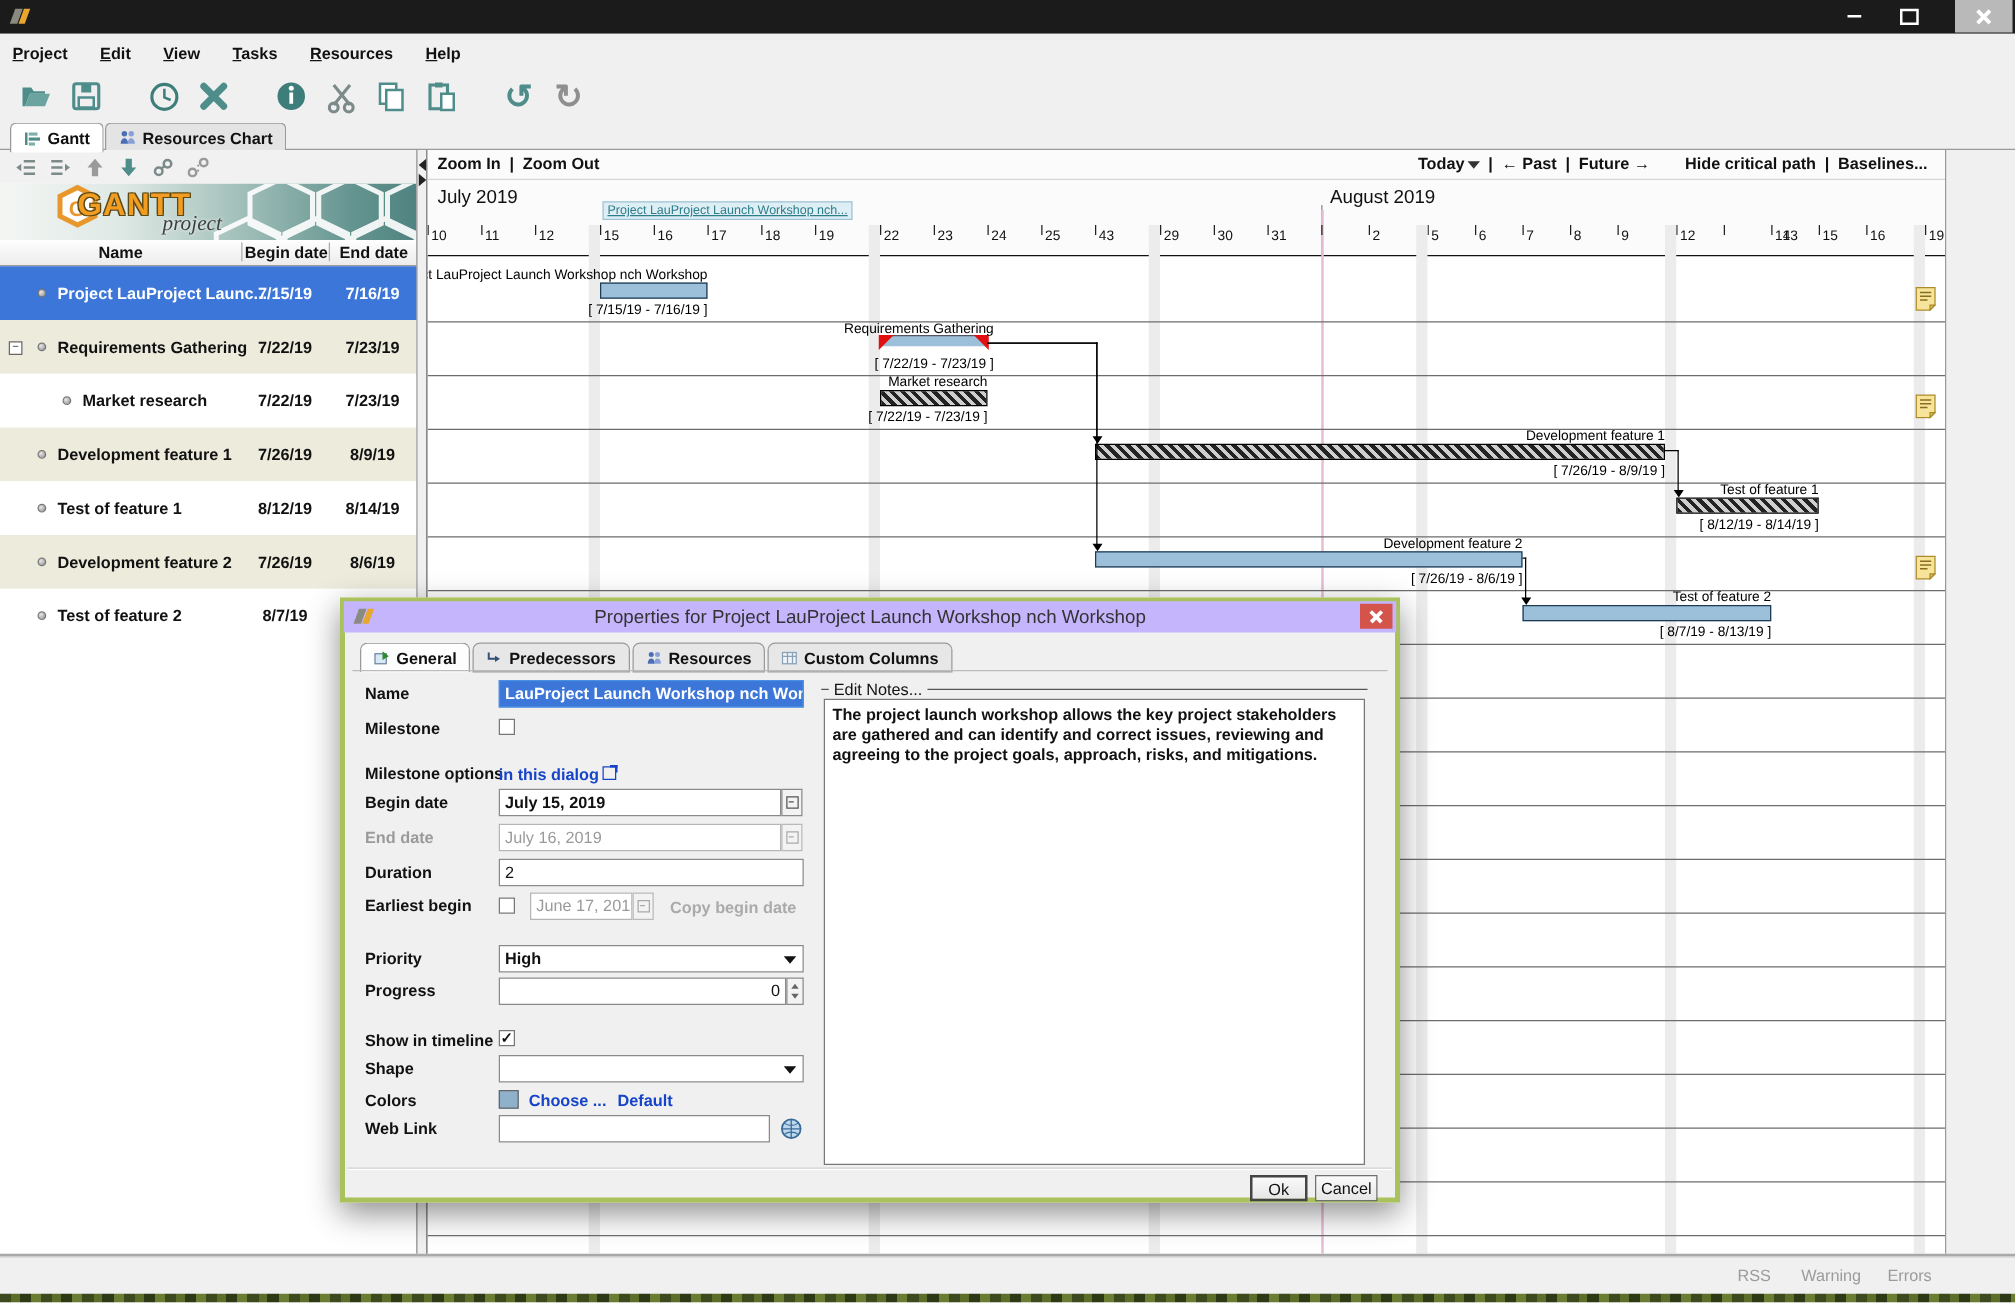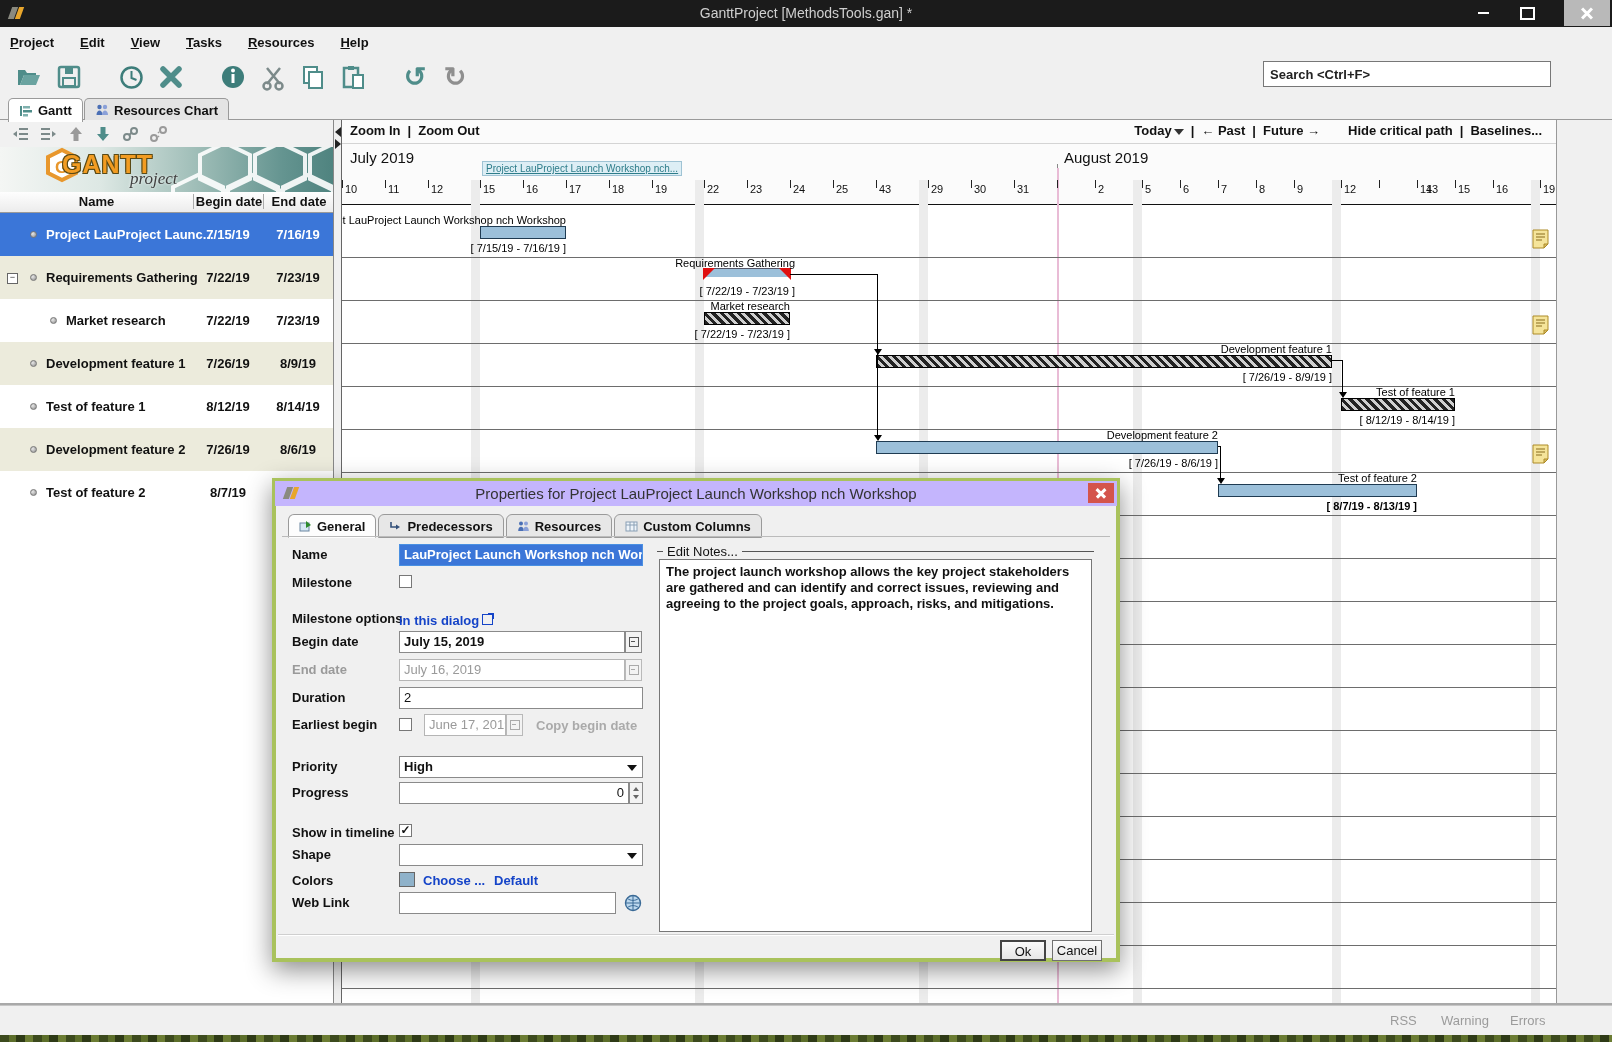--- a/index.html
+++ b/index.html
@@ -142,21 +142,20 @@
   .noteicon{position:absolute;width:17px;height:20px}
 </style>
 </head>
 <body>
 
 <div id="titlebar">
   <div id="app-icon">
       <div class="leaf1"></div>
       <div class="leaf2"></div>
     </div>
-  <div id="title-text">GanttProject [MethodsTools.gan] *</div>
   <div class="winbtn" id="btn-min">
       <div class="glyph-min"></div>
     </div>
   <div class="winbtn" id="btn-max">
       <div class="glyph-max"></div>
     </div>
   <div class="winbtn" id="btn-close">
       <div class="glyph-x"></div>
     </div>
 </div>
@@ -224,21 +223,20 @@
       <rect x="13" y="11" width="10" height="13" fill="#fff" stroke="#4f8d8a" stroke-width="2"></rect>
     </svg>
   </div>
   <div class="tsep"></div>
   <div class="tbtn">
       <span class="uchar">↺</span>
     </div>
   <div class="tbtn">
       <span class="uchar gray">↻</span>
     </div>
-  <input id="search-box" value="Search &lt;Ctrl+F&gt;" style="">
 </div>
 
 <div id="tabstrip">
   <div class="vtab active" style="left:8px">
     <svg width="14" height="14" viewBox="0 0 14 14">
       <rect x="1" y="2" width="2" height="10" fill="#4f8d8a"></rect>
         <rect x="4" y="2" width="7" height="2.5" fill="#7fb0ad"></rect>
       <rect x="4" y="6" width="9" height="2.5" fill="#4f8d8a"></rect>
         <rect x="4" y="10" width="5" height="2.5" fill="#7fb0ad"></rect>
     </svg>
@@ -477,21 +475,21 @@
     <div class="bar-name" style="left: 570px; top: 223px;">Development feature 1</div>
     <div class="bar-dates" style="left: 570px; top: 251px;">[ 7/26/19 - 8/9/19 ]</div>
     <div class="bar-hatch" style="left: 999px; top: 278px; width: 114px;"></div>
     <div class="bar-name" style="left: 693px; top: 266px;">Test of feature 1</div>
     <div class="bar-dates" style="left: 693px; top: 294px;">[ 8/12/19 - 8/14/19 ]</div>
     <div class="bar-blue" style="left: 534px; top: 321px; width: 342px;"></div>
     <div class="bar-name" style="left: 456px; top: 309px;">Development feature 2</div>
     <div class="bar-dates" style="left: 456px; top: 337px;">[ 7/26/19 - 8/6/19 ]</div>
     <div class="bar-blue" style="left: 876px; top: 364px; width: 199px;"></div>
     <div class="bar-name" style="left: 655px; top: 352px;">Test of feature 2</div>
-    <div class="bar-dates" style="left: 655px; top: 380px; font-weight: bold;">[ 8/7/19 - 8/13/19 ]</div>
+    <div class="bar-dates" style="left: 655px; top: 380px;">[ 8/7/19 - 8/13/19 ]</div>
     <div class="dep-h" style="left: 448px; top: 154px; width: 88px;"></div>
     <div class="dep-v" style="left: 535px; top: 154px; height: 76px;"></div>
     <div class="dep-arrow" style="left: 532px; top: 229px;"></div>
     <div class="dep-h" style="left: 448px; top: 154px; width: 88px;"></div>
     <div class="dep-v" style="left: 535px; top: 154px; height: 162px;"></div>
     <div class="dep-arrow" style="left: 532px; top: 315px;"></div>
     <div class="dep-h" style="left: 990px; top: 240px; width: 11px;"></div>
     <div class="dep-v" style="left: 1000px; top: 240px; height: 33px;"></div>
     <div class="dep-arrow" style="left: 997px; top: 272px;"></div>
     <div class="dep-h" style="left: 876px; top: 326px; width: 3px;"></div>

